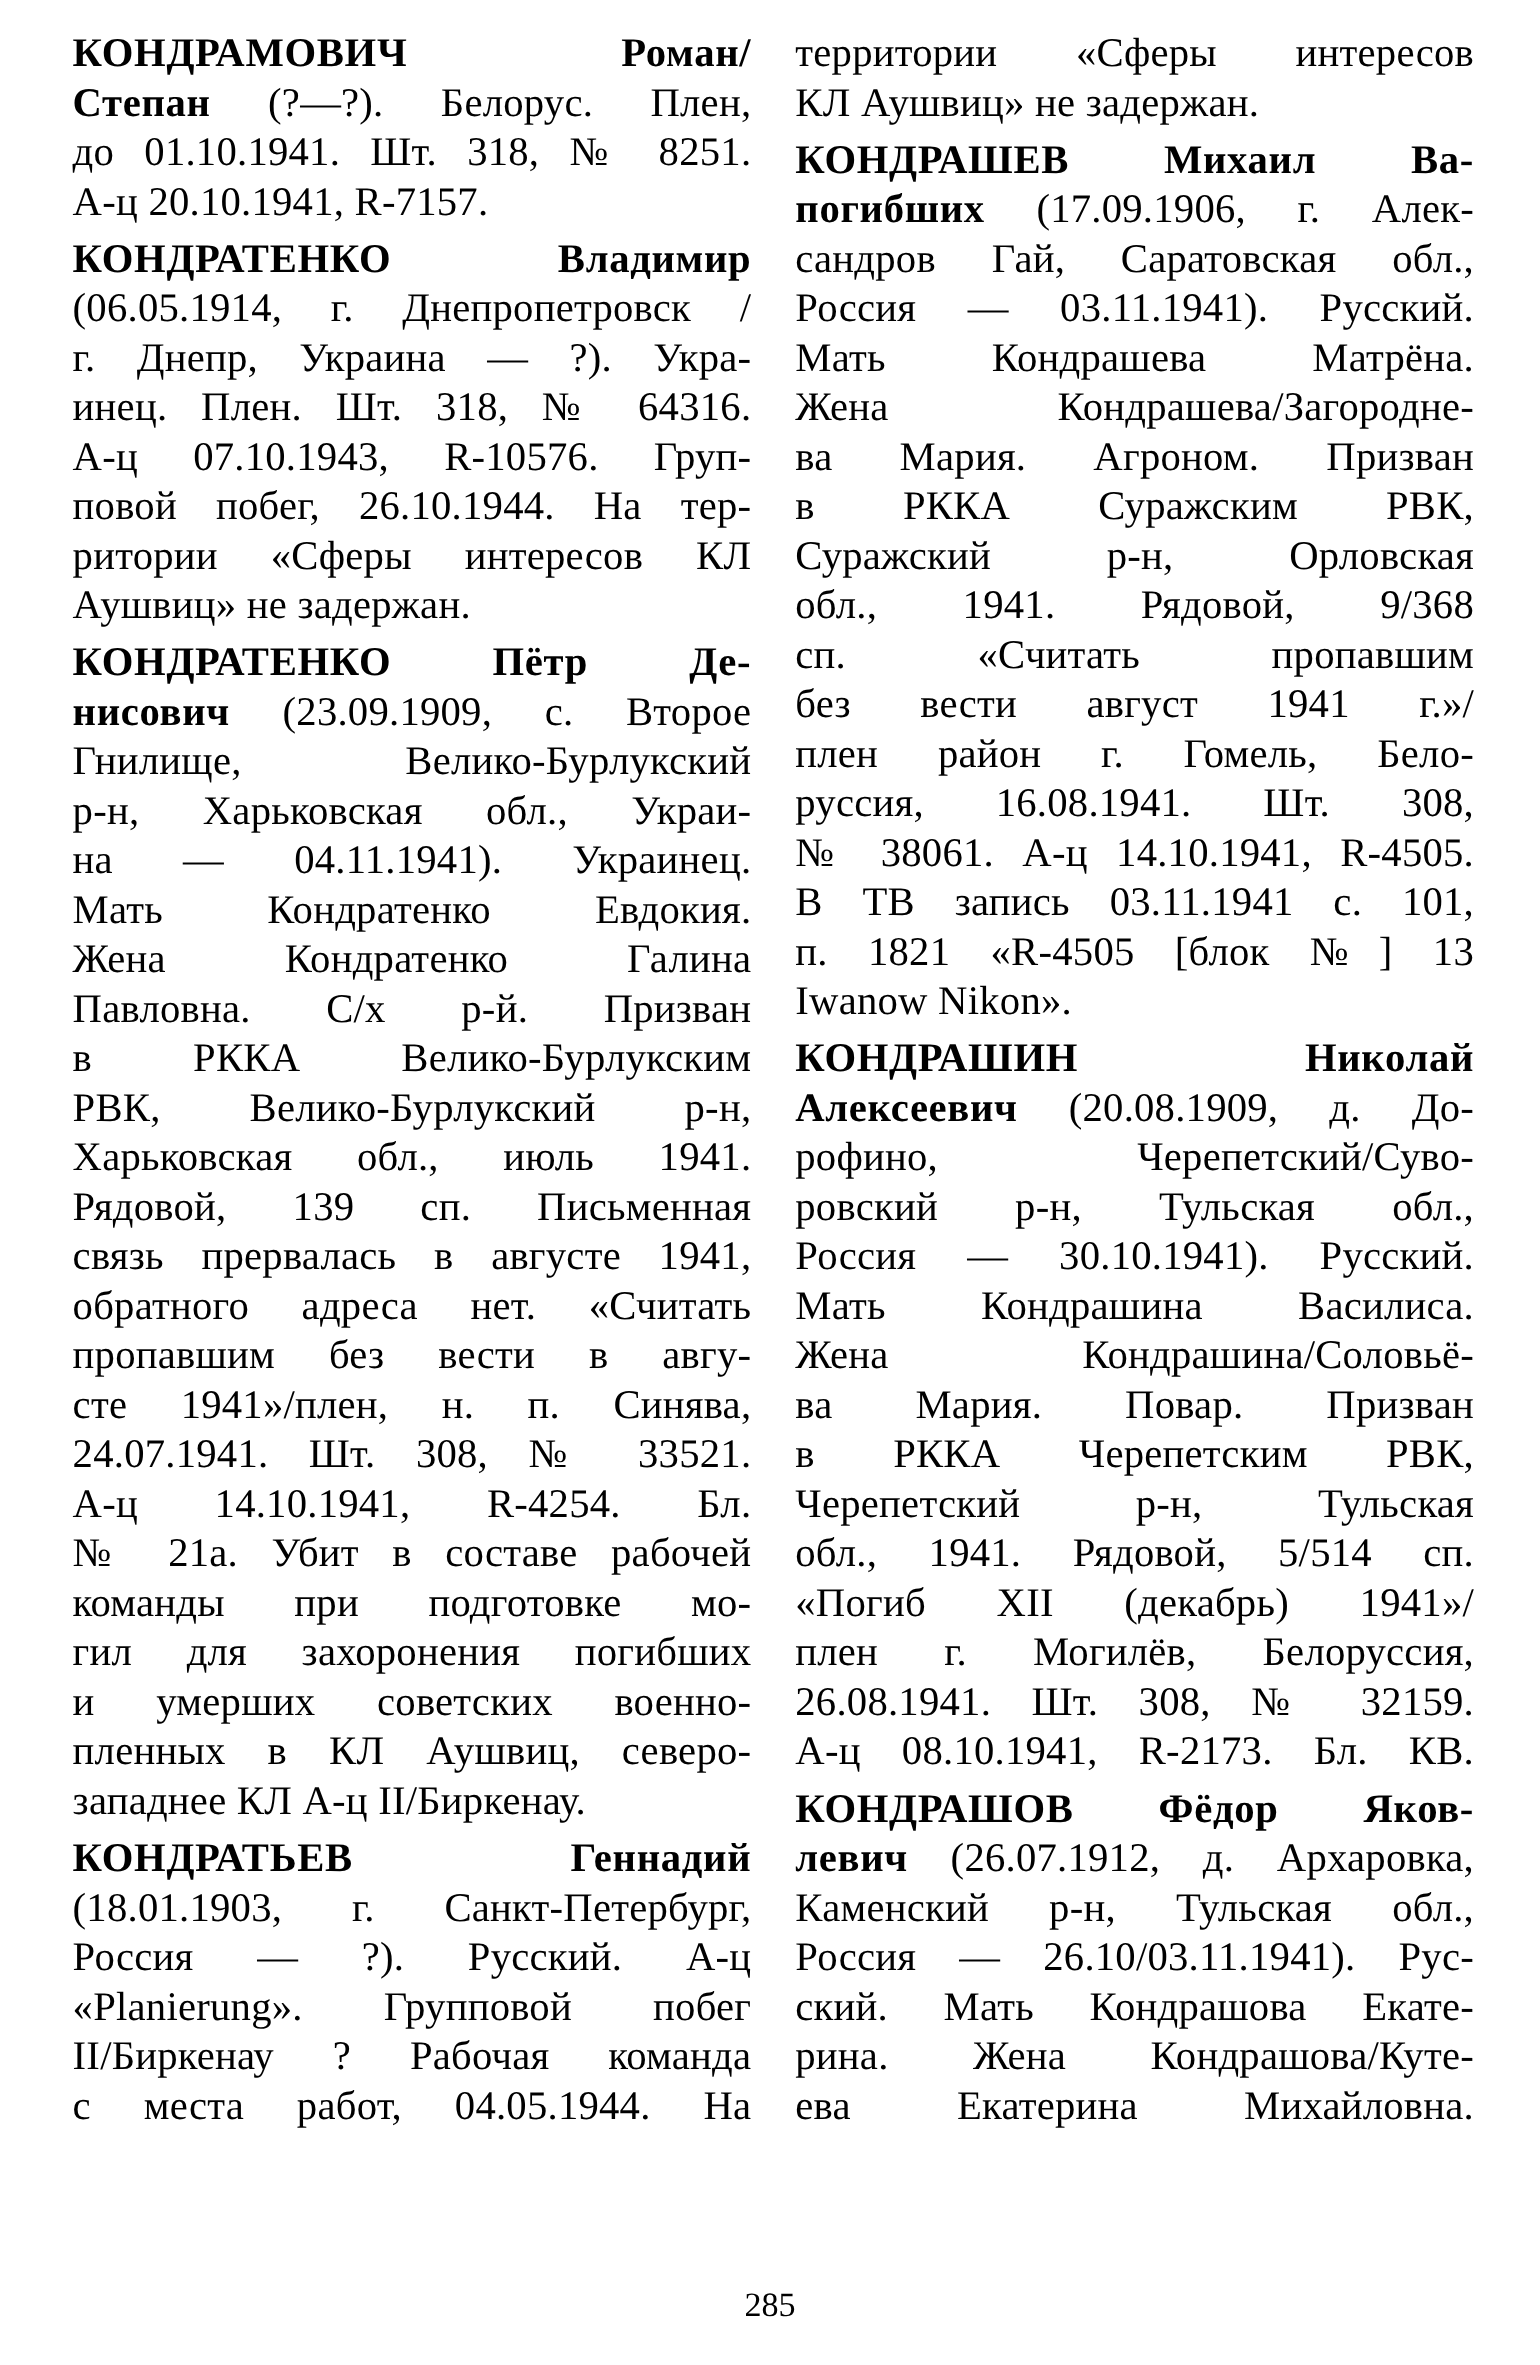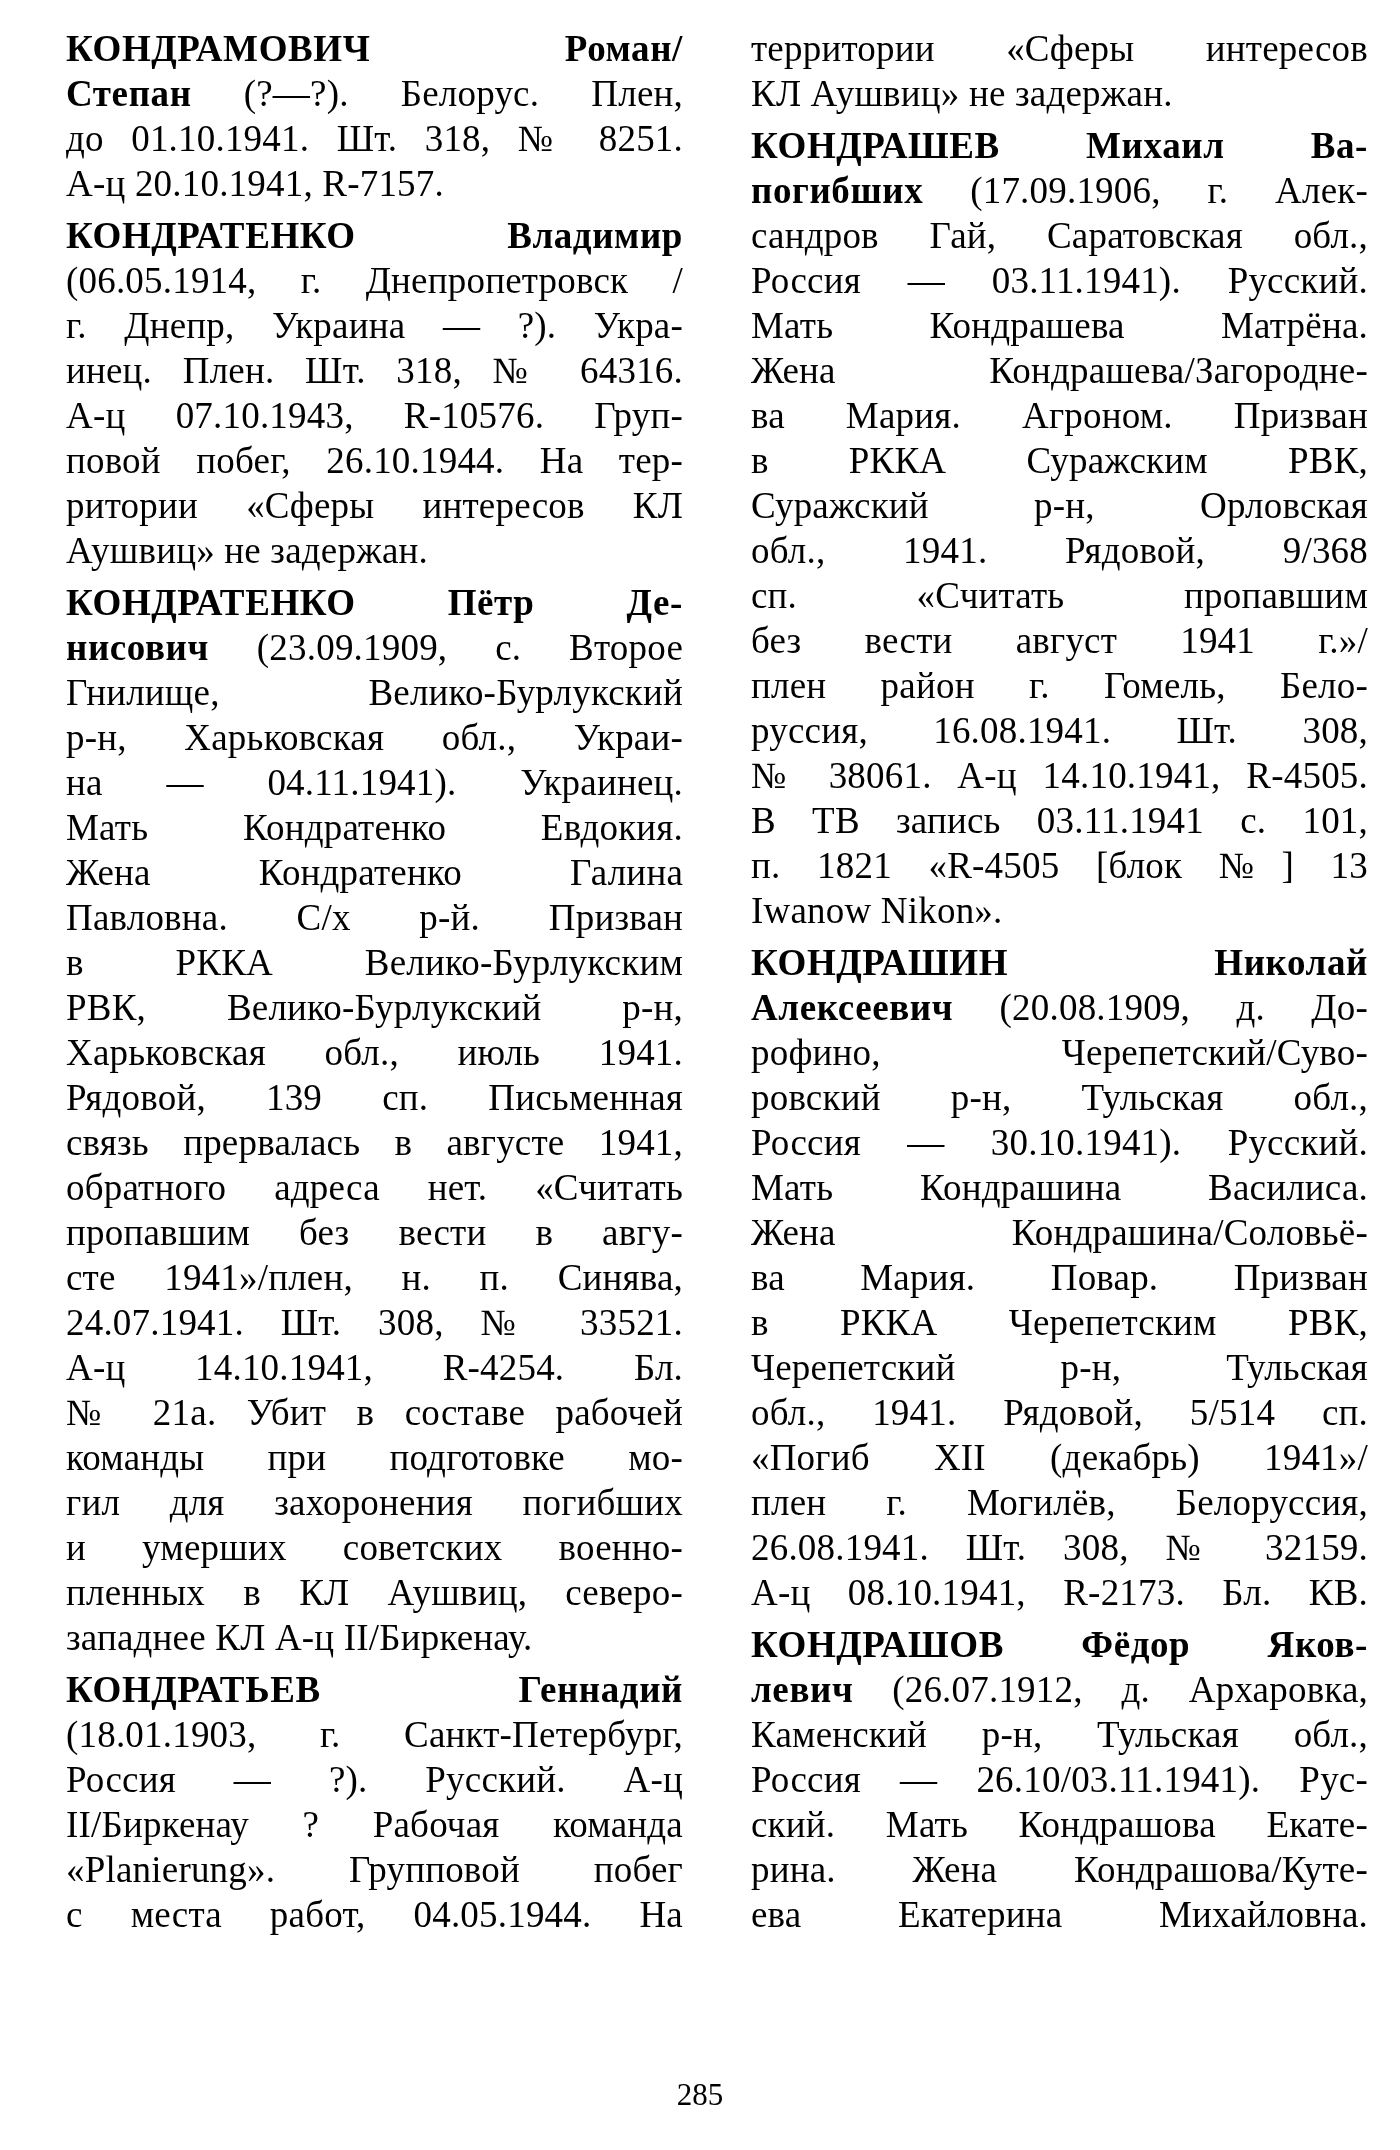--- a/index.html
+++ b/index.html
@@ -13,21 +13,21 @@
     height: 2150px;
     background: #ffffff;
     color: #000000;
     font-family: "Liberation Serif", "DejaVu Serif", serif;
     overflow: hidden;
     box-sizing: border-box;
     padding: 26px 56px 0 66px;
   }
   .columns {
     display: flex;
-    gap: 68px;
+    gap: 40px;
   }
   .col {
     width: 617px;
     flex: 0 0 617px;
   }
   .entry { margin: 0; }
   .entry + .entry { margin-top: 7px; }
   .line {
     font-size: 37px;
     line-height: 45px;
@@ -96,22 +96,22 @@
           <div class="line">команды при подготовке мо-</div>
           <div class="line">гил для захоронения погибших</div>
           <div class="line">и умерших советских военно-</div>
           <div class="line">пленных в КЛ Аушвиц, северо-</div>
           <div class="line last">западнее КЛ А-ц II/Биркенау.</div>
         </div>
         <div class="entry">
           <div class="line"><b>КОНДРАТЬЕВ Геннадий</b></div>
           <div class="line">(18.01.1903, г. Санкт-Петербург,</div>
           <div class="line">Россия — ?). Русский. А-ц</div>
+          <div class="line">«Planierung». Групповой побег</div>
           <div class="line">II/Биркенау ? Рабочая команда</div>
-          <div class="line">«Planierung». Групповой побег</div>
           <div class="line last stretch">с места работ, 04.05.1944. На</div>
         </div>
       </div>
     <div class="col">
         <div class="entry">
           <div class="line">территории «Сферы интересов</div>
           <div class="line last">КЛ Аушвиц» не задержан.</div>
         </div>
         <div class="entry">
           <div class="line"><b>КОНДРАШЕВ Михаил Ва-</b></div>

